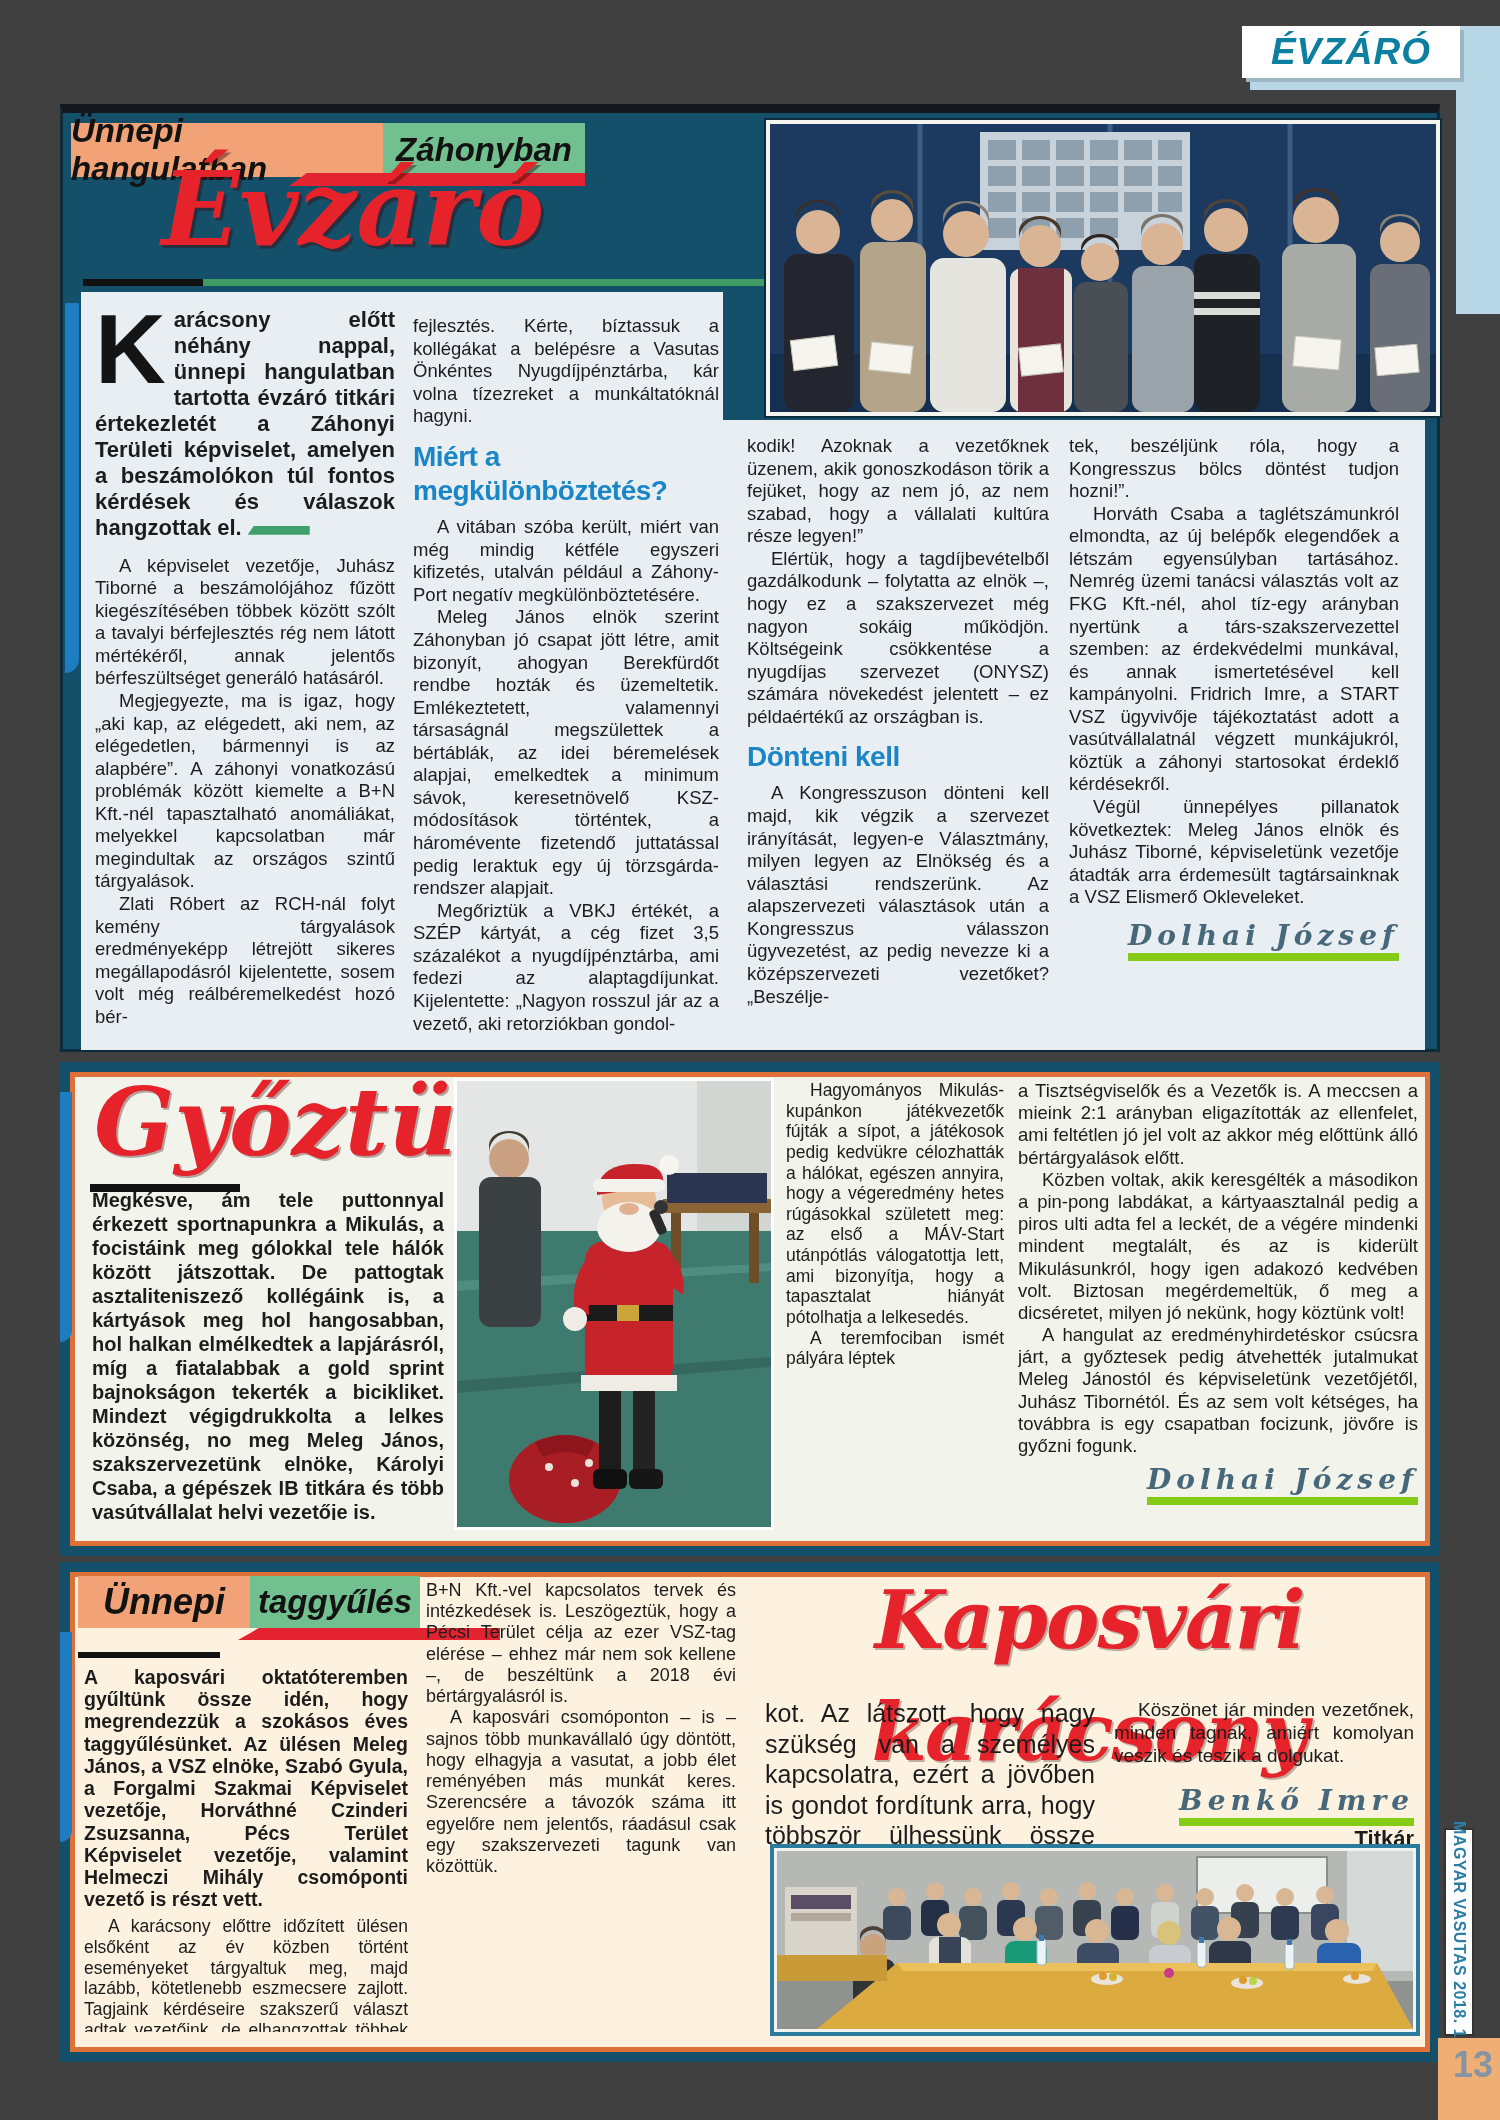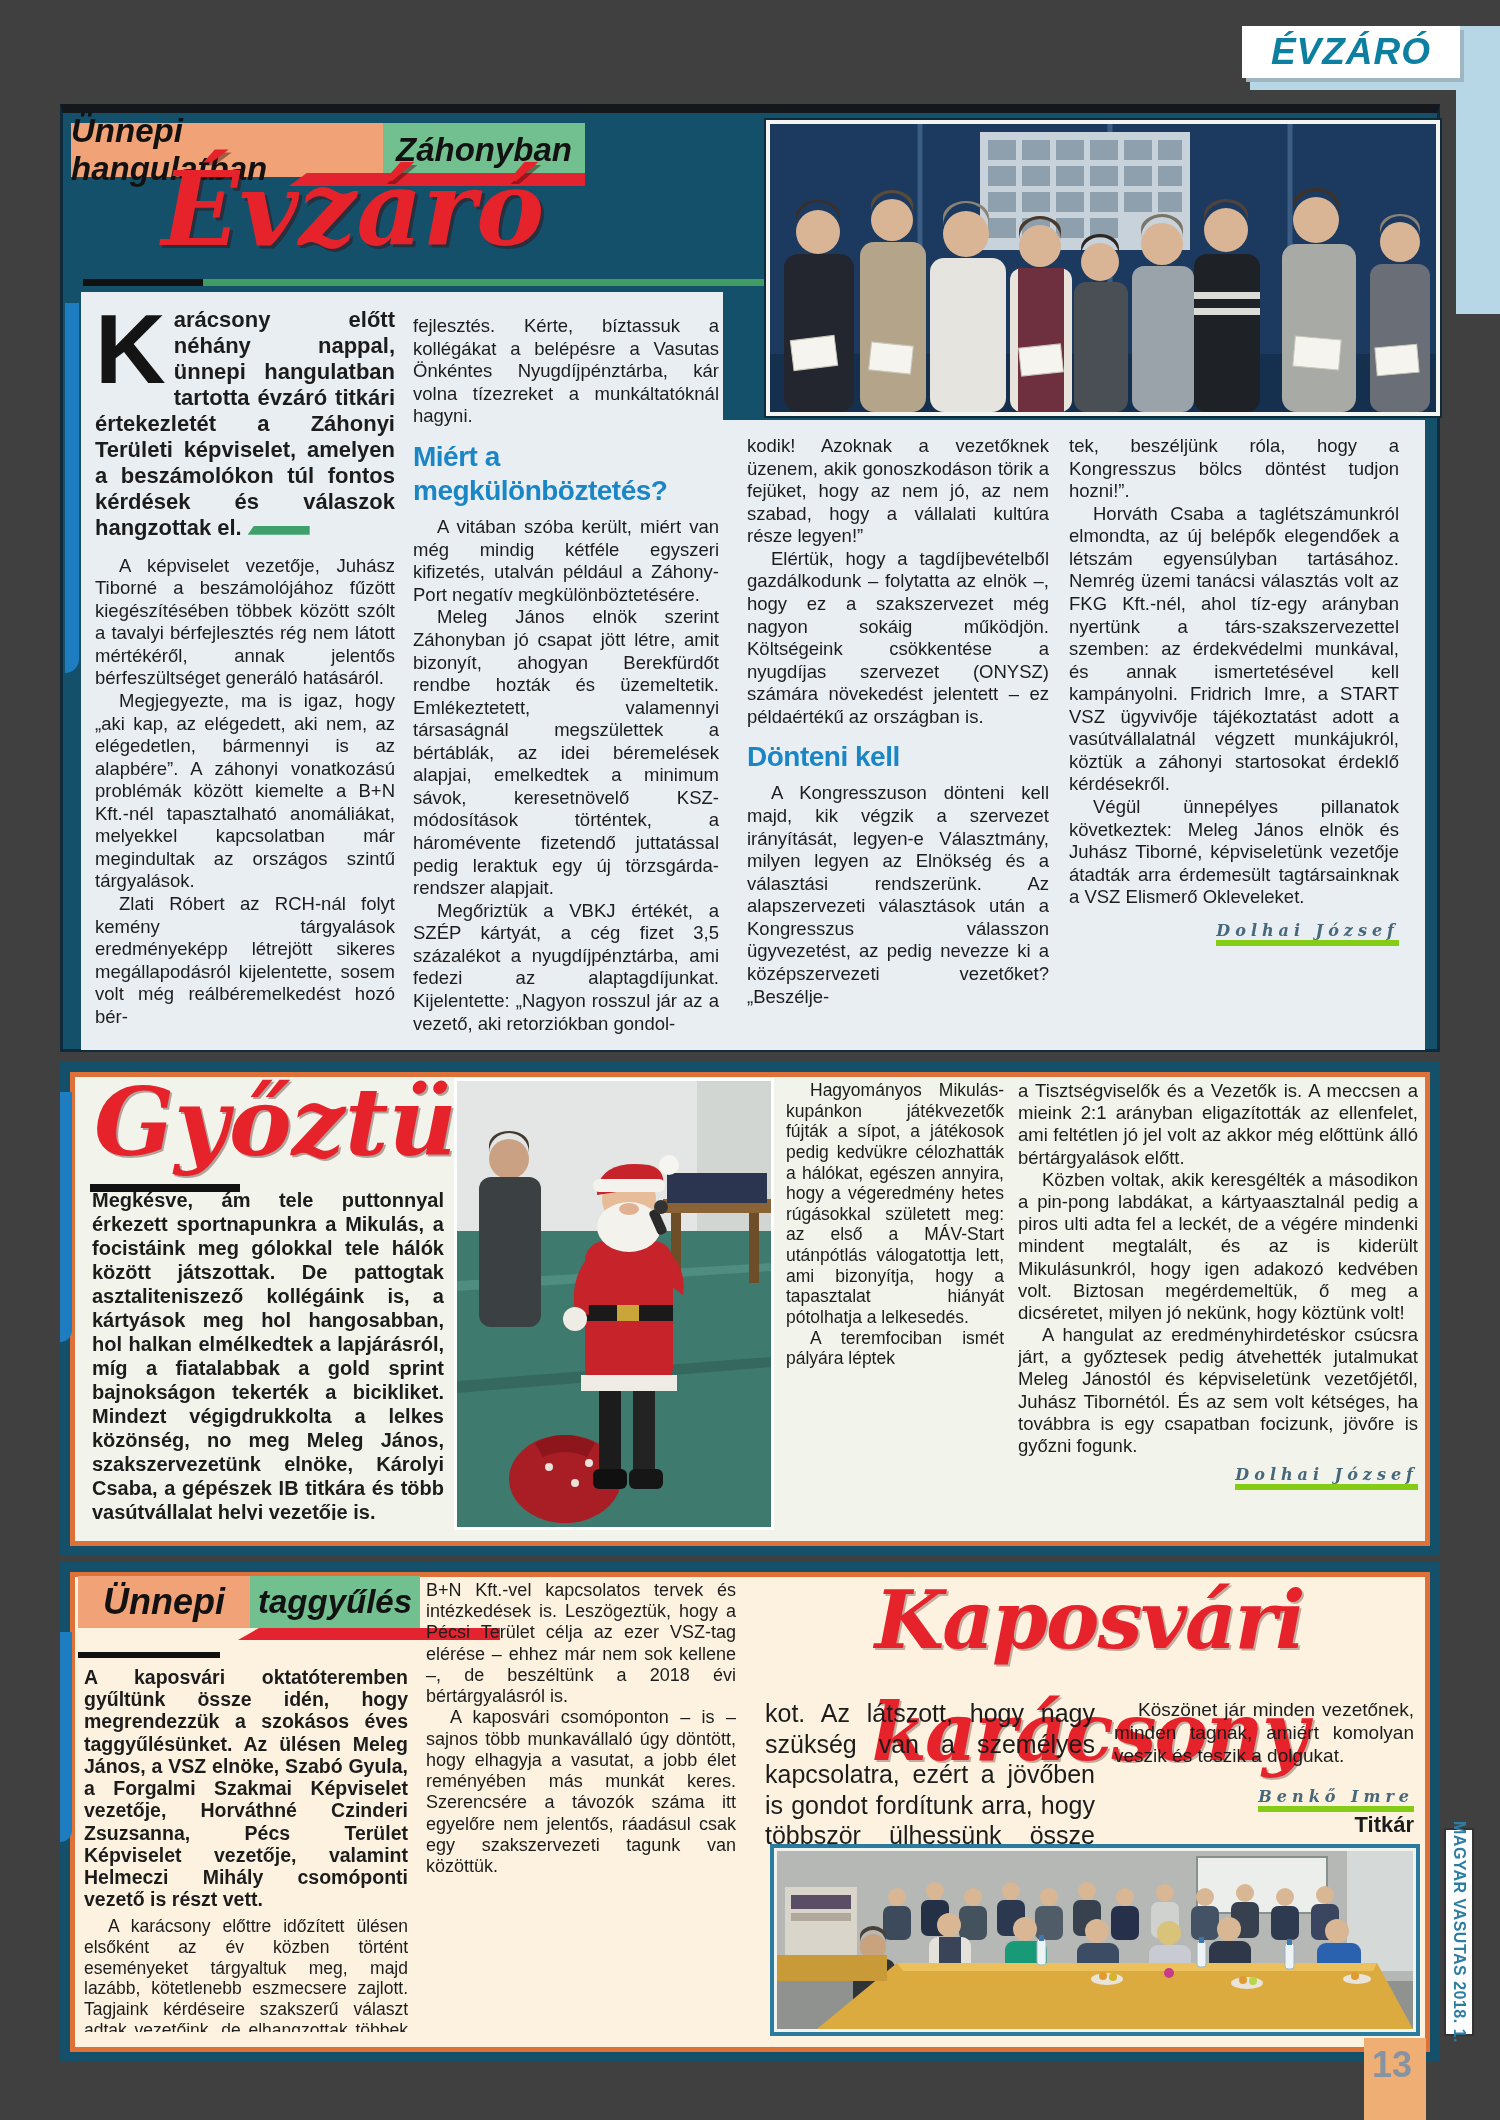--- a/index.html
+++ b/index.html
@@ -5,21 +5,21 @@
   html,body{margin:0;padding:0;background:#e8e8e4;}
   #page{position:relative;width:1500px;height:2120px;background:#404040;overflow:hidden;
         font-family:"Liberation Sans",sans-serif;}
   .abs{position:absolute;}
   .body-t{font-family:"Liberation Sans",sans-serif;color:#1c1c1c;text-align:justify;overflow:hidden;}
   .p{text-indent:24px;margin:0;}
   .p0{text-indent:0;margin:0;}
   .subhead{font-weight:bold;color:#1b86c6;font-size:28px;margin:12px 0 8px;text-indent:0;
            letter-spacing:-0.5px;text-align:left;}
   .sig{font-family:"DejaVu Serif",serif;font-style:italic;font-weight:bold;color:#47687a;
-       letter-spacing:5px;font-size:16px;border-bottom:6px solid #84cc16;display:inline-block;}
+       letter-spacing:5px;font-size:28px;border-bottom:8px solid #84cc16;display:inline-block;}
   .script-title{font-family:"DejaVu Serif",serif;font-style:italic;font-weight:bold;color:#e6222b;}
   .kicker{font-family:"Liberation Sans",sans-serif;font-weight:bold;font-style:italic;color:#121212;
           display:flex;align-items:center;justify-content:center;}
   .lead{font-weight:bold;}
   .teal-block{background:#15506b;border:3px solid #0d2b3a;border-top:9px solid #14181c;box-sizing:border-box;}
   .framed{border:10px solid #15506b;box-sizing:border-box;}
   .framed-inner{position:absolute;left:0;top:0;right:0;bottom:0;border:5px solid #dd7138;box-sizing:border-box;}
   .photo-frame{box-sizing:border-box;border:4px solid #f4f4f0;box-shadow:0 0 0 2px #0d2b3a;overflow:hidden;}
   svg{display:block;}
 </style>
@@ -421,17 +421,17 @@
         </g>
       </svg>
       </div>
     </div>
   </div>
 
   <div class="abs" style="left:1444px;top:1828px;width:30px;height:208px;background:#fff;border:2px solid #333;box-sizing:border-box;">
     <span style="position:absolute;left:50%;top:50%;transform:translate(-50%,-50%) rotate(90deg);
                  white-space:nowrap;font-weight:bold;font-size:16px;color:#2c7ea4;letter-spacing:0.5px;">MAGYAR VASUTAS 2018. 1.</span>
   </div>
-  <div class="abs" style="left:1364px;top:2038px;width:62px;height:82px;background:#efae74;">
+  <div class="abs" style="left:1438px;top:2038px;width:62px;height:82px;background:#efae74;text-align:center;">
     <span style="display:block;margin:6px 0 0 8px;font-weight:bold;font-size:36px;color:#8593a3;">13</span>
   </div>
 
 </div>
 
 </body></html>

